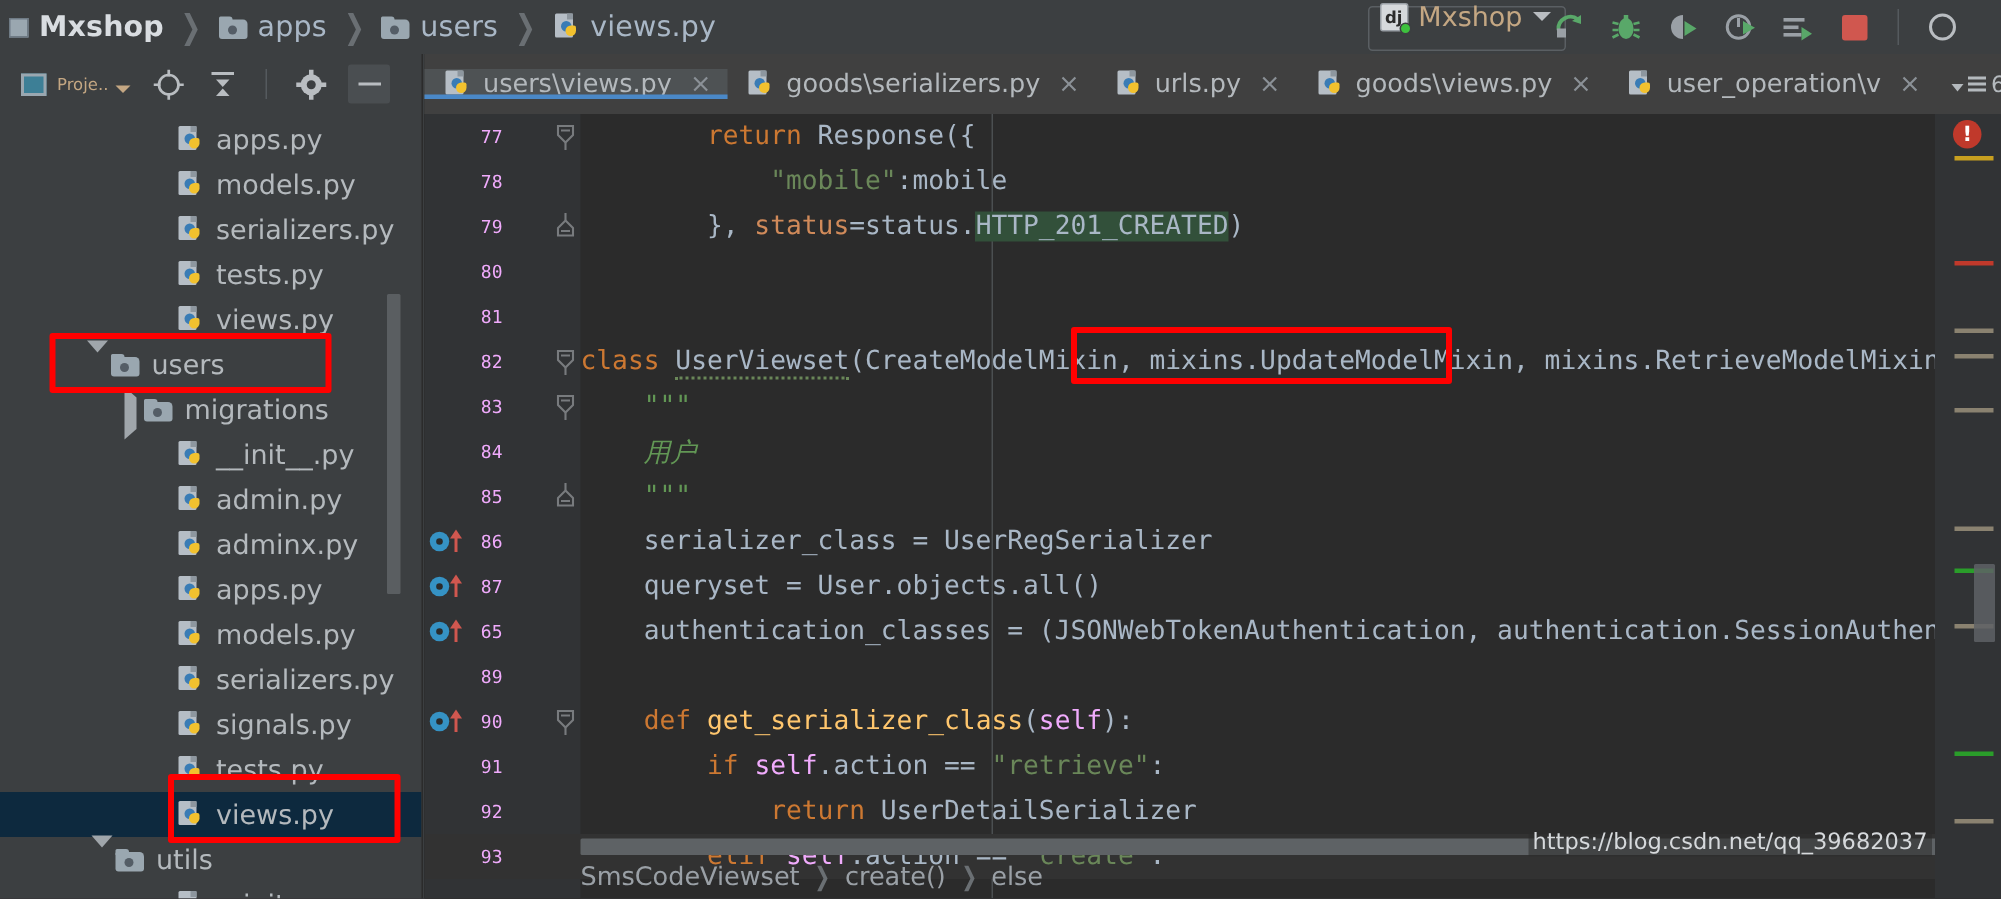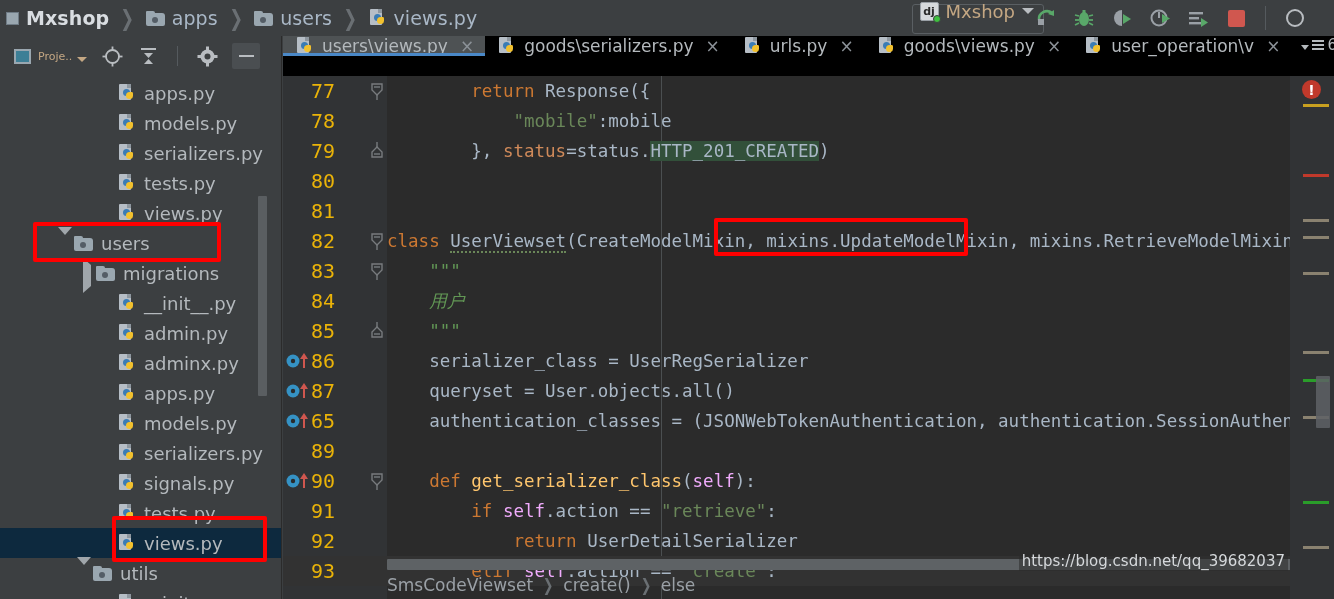--- a/index.html
+++ b/index.html
@@ -143,21 +143,21 @@
     position: absolute; right: 14px; top: 160px; width: 9px; height: 200px;
     background: #5a5e61; border-radius: 1px;
   }
 
   
   .editor {
     position: absolute; left: 283px; top: 36px; width: 1051px; height: 563px;
     background: #2b2b2b;
   }
   .tabbar {
-    height: 40px; background: #000000; display: flex; align-items: flex-start;
+    height: 40px; background: #404040; display: flex; align-items: center;
     position: relative;
   }
   .tab {
     display: flex; align-items: center; gap: 8px; padding: 0 11px 0 13px;
     color: #b4b9bd; font-size: 17px; position: relative; white-space: nowrap;
   }
   .tab.active { background: #4e5254; }
   .tab.active:after {
     content: ""; position: absolute; left: 0; right: 0; bottom: 0;
     height: 3px; background: #4a88c7;
@@ -183,21 +183,21 @@
     position: absolute; left: 0; top: 0; width: 104px; height: 523px;
     background: #313335;
   }
   .lines-wrap { position: absolute; left: 0; top: 0; right: 0; }
   .cline {
     position: relative; height: 30px; display: flex; align-items: center;
     font-family: "DejaVu Sans Mono", monospace; font-size: 17.5px;
   }
   .lnum {
     position: absolute; left: 0; width: 52px; text-align: right;
-    color: #eab308; font-family: "DejaVu Sans Mono", monospace; font-size: 20px;
+    color: #f0abfc; font-family: "DejaVu Sans Mono", monospace; font-size: 12px;
   }
   .ovr-icon { position: absolute; left: 2px; top: 6px; width: 32px; height: 18px; }
   .fold-icon { position: absolute; left: 86px; top: 6px; width: 16px; height: 18px; }
   .ctext {
     position: absolute; left: 104px; white-space: pre; color: #a9b7c6;
     font-family: "DejaVu Sans Mono", monospace; font-size: 17.5px;
   }
   .cline.hl { background: #323232; }
   .cline.hl .ctext { }
 
@@ -553,21 +553,21 @@
         <div class="trow selected" style="padding-left: 102px;">
           <span class="arrow"></span>
           <span class="ico-py">
             <span class="pg"></span>
             <span class="fold"></span>
             <span class="sb"></span>
             <span class="sy"></span>
           </span>
           <span class="tlabel">views.py</span>
         </div>
-        <div class="trow" style="padding-left: 61px; margin-left: 16px;">
+        <div class="trow" style="padding-left: 61px;">
           <span class="arrow"><span class="arrow-dn"></span></span>
           <span class="ico-folder">
             <i></i>
           </span>
           <span class="tlabel">utils</span>
         </div>
         <div class="trow" style="padding-left: 102px;">
           <span class="arrow"></span>
           <span class="ico-py">
             <span class="pg"></span>

